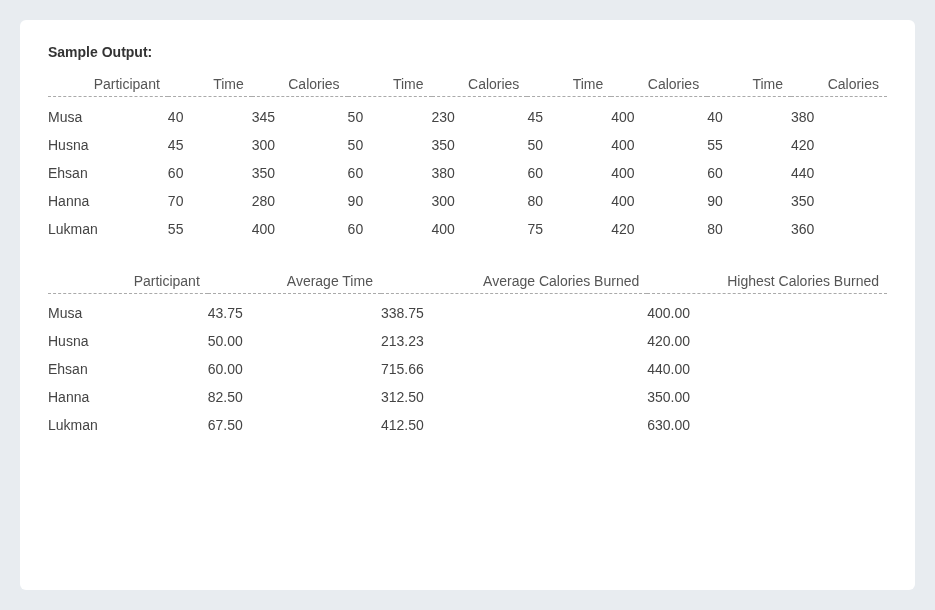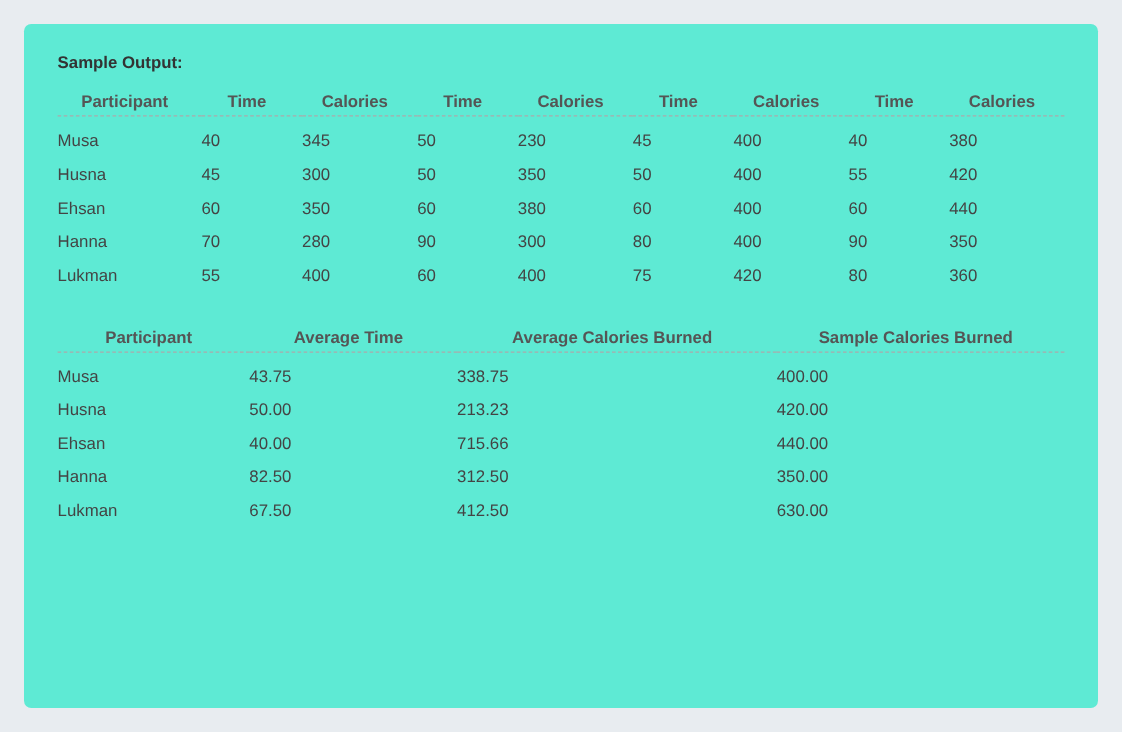--- a/index.html
+++ b/index.html
@@ -8,39 +8,39 @@
       font-family: Arial, sans-serif;
       font-size: 14px;
       color: #333;
       display: flex;
       justify-content: center;
       align-items: flex-start;
       min-height: 610px;
       padding: 20px;
     }
     .container {
-      background: #5eead4;
+      background: #ffffff;
       border-radius: 6px;
       padding: 24px 28px;
       width: 900px;
       min-height: 570px;
     }
     .section-title {
       font-weight: bold;
       margin-bottom: 12px;
       font-size: 14px;
     }
     .data-table {
       width: 100%;
       border-collapse: collapse;
       margin-bottom: 6px;
     }
     .data-table th {
-      text-align: center;
-      font-weight: bold;
+      text-align: right;
+      font-weight: normal;
       color: #555;
       padding: 4px 8px 4px 0;
       font-size: 14px;
     }
     .data-table td {
       text-align: left;
       padding: 6px 8px 6px 0;
       font-size: 14px;
       color: #444;
     }
@@ -143,42 +143,42 @@
   </table>
 
   <div class="spacer"></div>
 
   <table class="data-table">
     <thead>
       <tr>
         <th class="col-avg-participant">Participant</th>
         <th class="col-avg-time">Average Time</th>
         <th class="col-avg-cal">Average Calories Burned</th>
-        <th class="col-high-cal">Sample Calories Burned</th>
+        <th class="col-high-cal">Highest Calories Burned</th>
       </tr>
       <tr class="divider-row">
         <td colspan="4"></td>
       </tr>
     </thead>
     <tbody id="table2-body">
     <tr>
           <td>Musa</td>
           <td>43.75</td>
           <td>338.75</td>
           <td>400.00</td>
         </tr>
         <tr>
           <td>Husna</td>
           <td>50.00</td>
           <td>213.23</td>
           <td>420.00</td>
         </tr>
         <tr>
           <td>Ehsan</td>
-          <td>40.00</td>
+          <td>60.00</td>
           <td>715.66</td>
           <td>440.00</td>
         </tr>
         <tr>
           <td>Hanna</td>
           <td>82.50</td>
           <td>312.50</td>
           <td>350.00</td>
         </tr>
         <tr>

